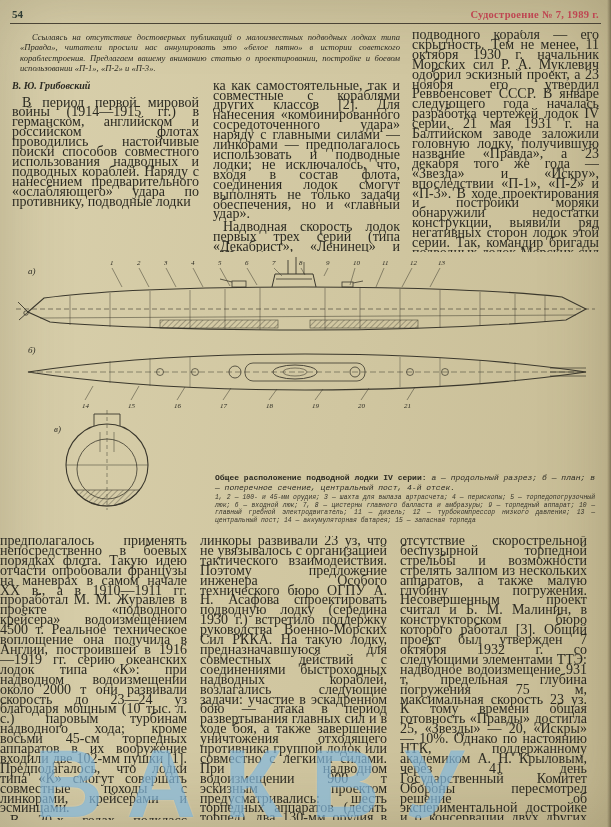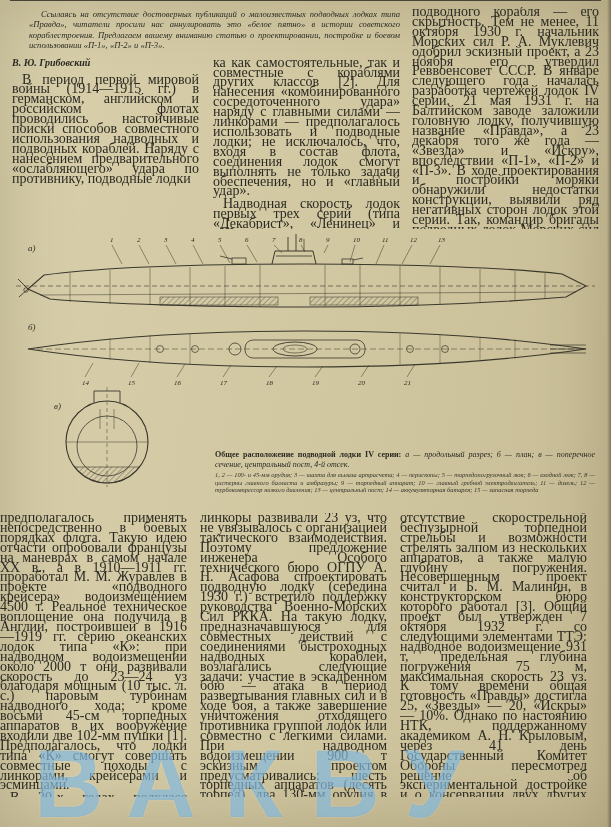--- a/index.html
+++ b/index.html
@@ -29,34 +29,34 @@
   
   .top-section{display:flex;gap:12px;padding:6px 12px 0 12px;height:222px;overflow:hidden;}
   .left-two{width:388px;flex:0 0 388px;}
   .cols12{display:flex;gap:14px;}
   .col{width:187px;flex:0 0 187px;overflow:hidden;}
   .bottom-section{display:flex;gap:13px;padding:0 0;height:284px;overflow:hidden;margin-top:4px;}
   p{margin:0 0 3px 0;font-size:14px;line-height:9.9px;text-align:justify;hyphens:auto;}
   .indent{text-indent:10px;}
   .intro{
     font-style:italic;font-size:8.6px;line-height:10.4px;
-    margin:2px 0 7px 17px;text-indent:12px;
+    margin:2px 0 7px 8px;text-indent:12px;
   }
   .title{
     font-family:"Liberation Sans",sans-serif;font-weight:bold;
     font-size:13px;line-height:16px;letter-spacing:.4px;
     margin:2px 0 6px 0;color:#23221c;
   }
   .author{font-weight:bold;font-style:italic;font-size:10px;margin:0 0 7px 0;}
   
   .figure{position:relative;height:280px;margin:0 10px;overflow:hidden;}
   .figure svg{position:absolute;left:0;top:0;}
   .fig-caption{
     position:absolute;left:205px;top:221px;width:380px;
-    font-size:8px;line-height:9.6px;text-align:justify;
+    font-size:8px;line-height:9.6px;text-align:justify;font-family:Liberation Mono, monospace;
   }
   .cap-bold{font-weight:bold;}
   .cap-italic{font-style:italic;}
   .fig-legend{
     margin-top:2px;font-style:italic;font-size:6.4px;line-height:7.6px;
     text-align:justify;color:#35332a;
   }
   
   .watermark{
     position:absolute;left:34px;bottom:-12px;z-index:6;
@@ -68,20 +68,24 @@
   }
   .ink{stroke:#3b382d;fill:none;}
   .num{font-family:"Liberation Serif",serif;font-style:italic;font-size:7px;fill:#2b2a22;}
   .viewlabel{font-family:"Liberation Serif",serif;font-style:italic;font-size:9px;fill:#2b2a22;}
 </style>
 </head>
 <body>
 
 <div class="page">
 
+  <div class="hdr">
+    <span class="pagenum">54</span>
+    <span class="journal">Судостроение № 7, 1989 г.</span>
+  </div>
   <div class="rule"></div>
 
   <div class="top-section">
     <div class="left-two">
       <p class="intro">Ссылаясь на отсутствие достоверных публикаций о малоизвестных подводных лодках типа «Правда», читатели просили нас аннулировать это «белое пятно» в истории советского кораблестроения. Предлагаем вашему вниманию статью о проектировании, постройке и боевом использовании «П-1», «П-2» и «П-3».</p>
       <div class="cols12">
         <div class="col">
           <p class="author">В. Ю. Грибовский</p>
           <p class="indent">В период первой мировой войны (1914—1915 гг.) в германском, английском и российском флотах проводились настойчивые поиски способов совместного использования надводных и подводных кораблей. Наряду с нанесением предварительного «ослабляющего» удара по противнику, подводные лодки</p>
         </div>

